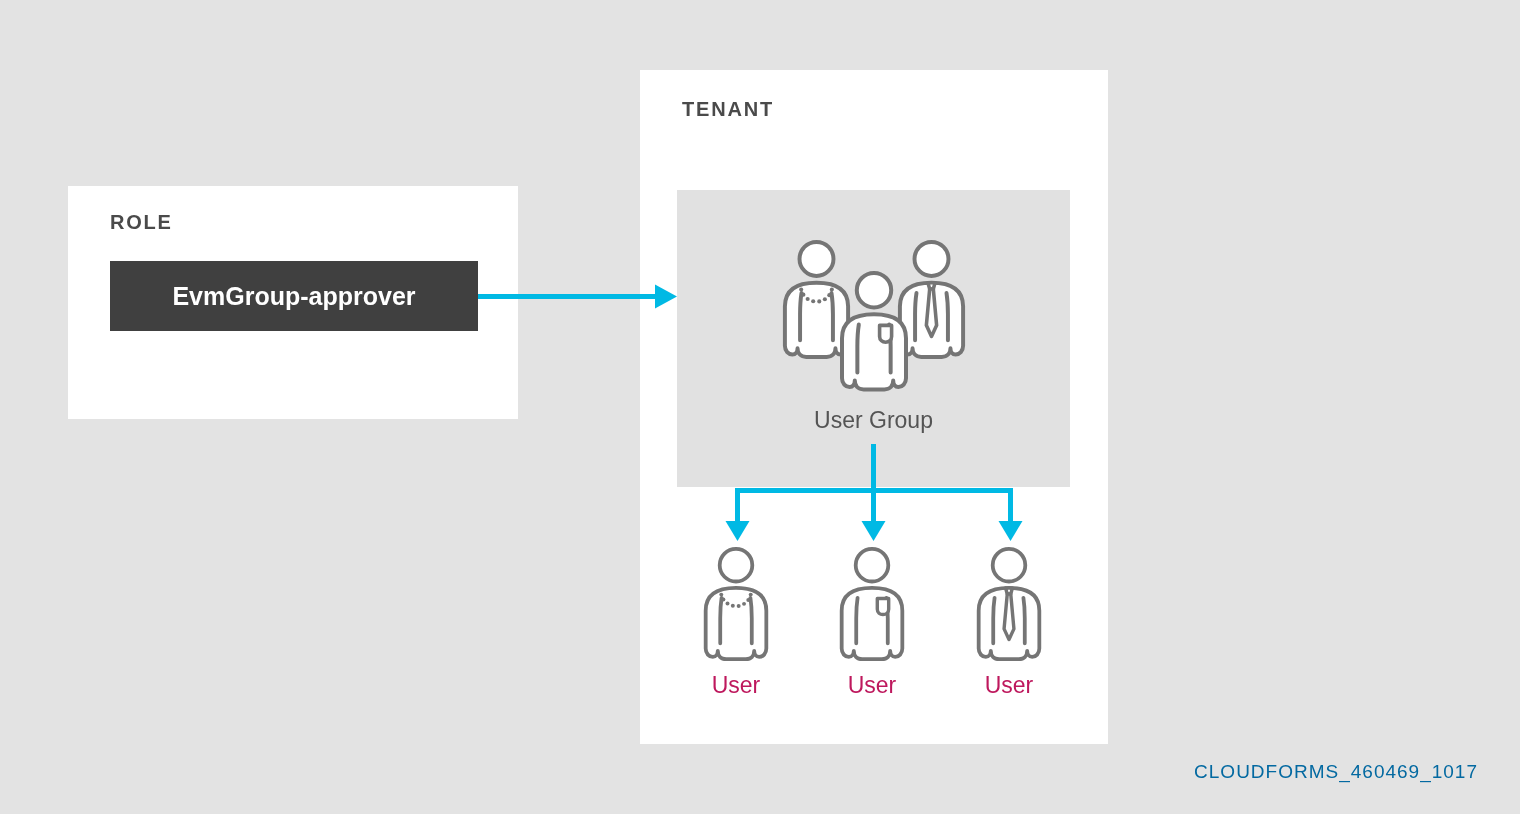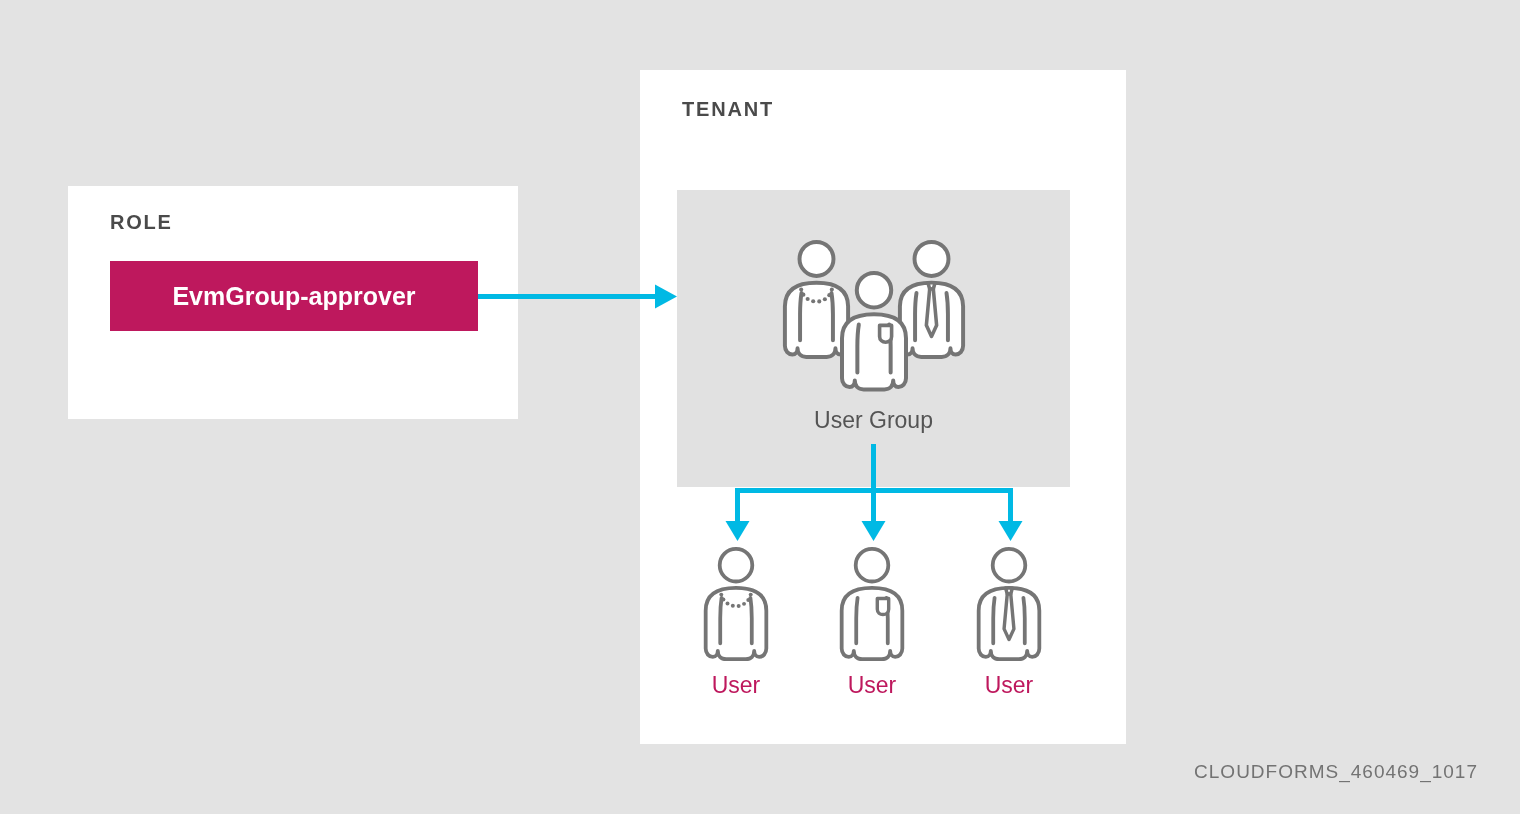--- a/index.html
+++ b/index.html
@@ -25,38 +25,38 @@
   .panel {
     position: absolute;
     background: #ffffff;
   }
   .role-panel {
     left: 68px; top: 186px;
     width: 450px; height: 233px;
   }
   .tenant-panel {
     left: 640px; top: 70px;
-    width: 468px; height: 674px; padding-left: 18px;
+    width: 468px; height: 674px;
   }
   .panel-title {
     position: absolute;
     font-size: 20px;
     font-weight: bold;
     letter-spacing: 1.8px;
     color: #4a4a4a;
   }
   .role-panel .panel-title { left: 42px; top: 25px; }
   .tenant-panel .panel-title { left: 42px; top: 28px; }
 
   
   .role-badge {
     position: absolute;
     left: 42px; top: 75px;
     width: 368px; height: 70px;
-    background: #be185d;
+    background: #404040;
     color: #ffffff;
     font-size: 25px;
     font-weight: bold;
     display: flex;
     align-items: center;
     justify-content: center;
   }
 
   
   .group-box {
@@ -105,21 +105,21 @@
     inset: 0;
     pointer-events: none;
   }
 
   
   .watermark {
     position: absolute;
     right: 42px; top: 761px;
     font-size: 19px;
     letter-spacing: 1px;
-    color: #737373;
+    color: #0369a1;
   }
 
   
   .icon-defs { position: absolute; width: 0; height: 0; overflow: hidden; }
 </style>
 </head>
 <body>
 
 <svg class="icon-defs" aria-hidden="true">
   <defs>

